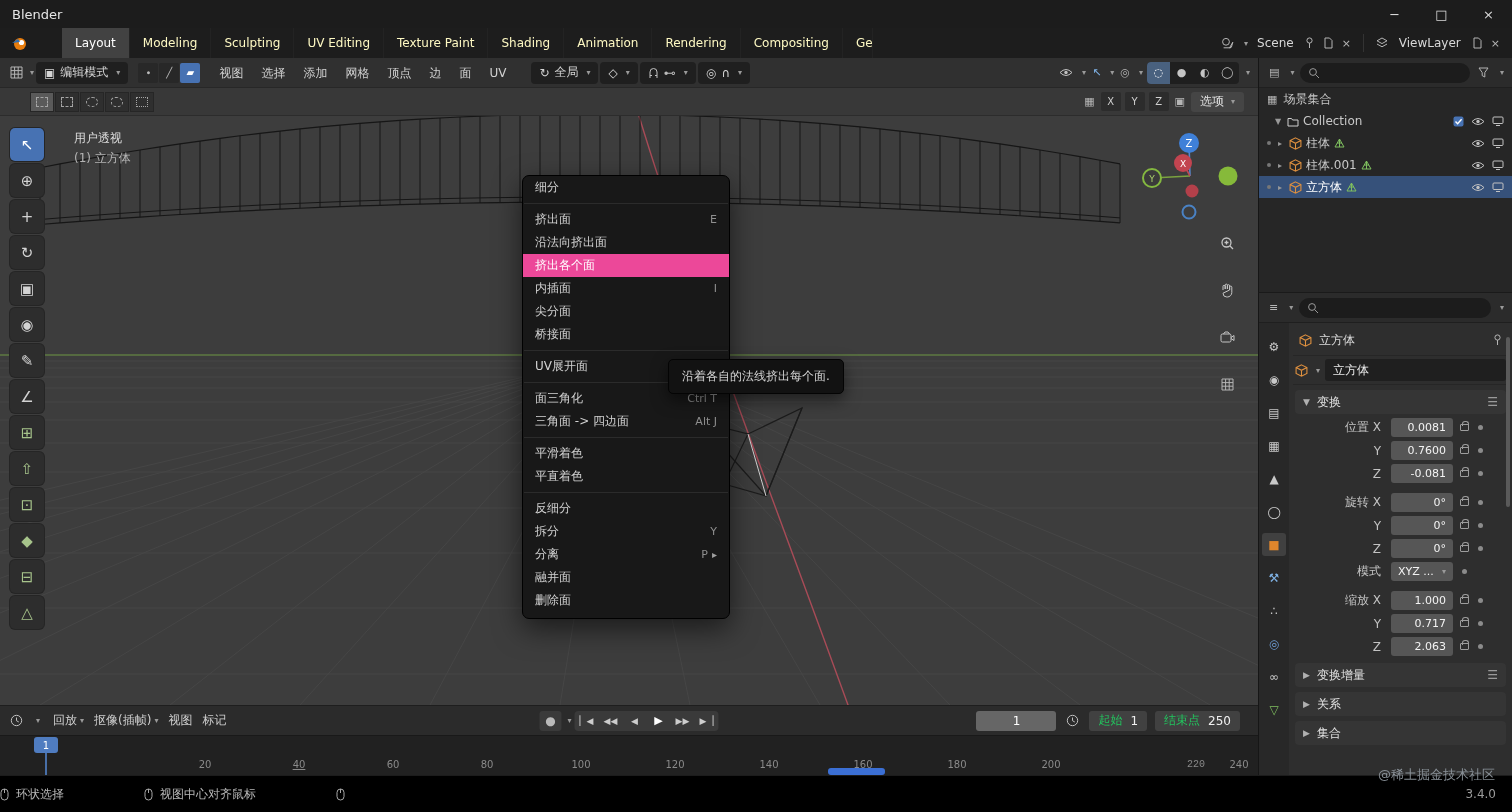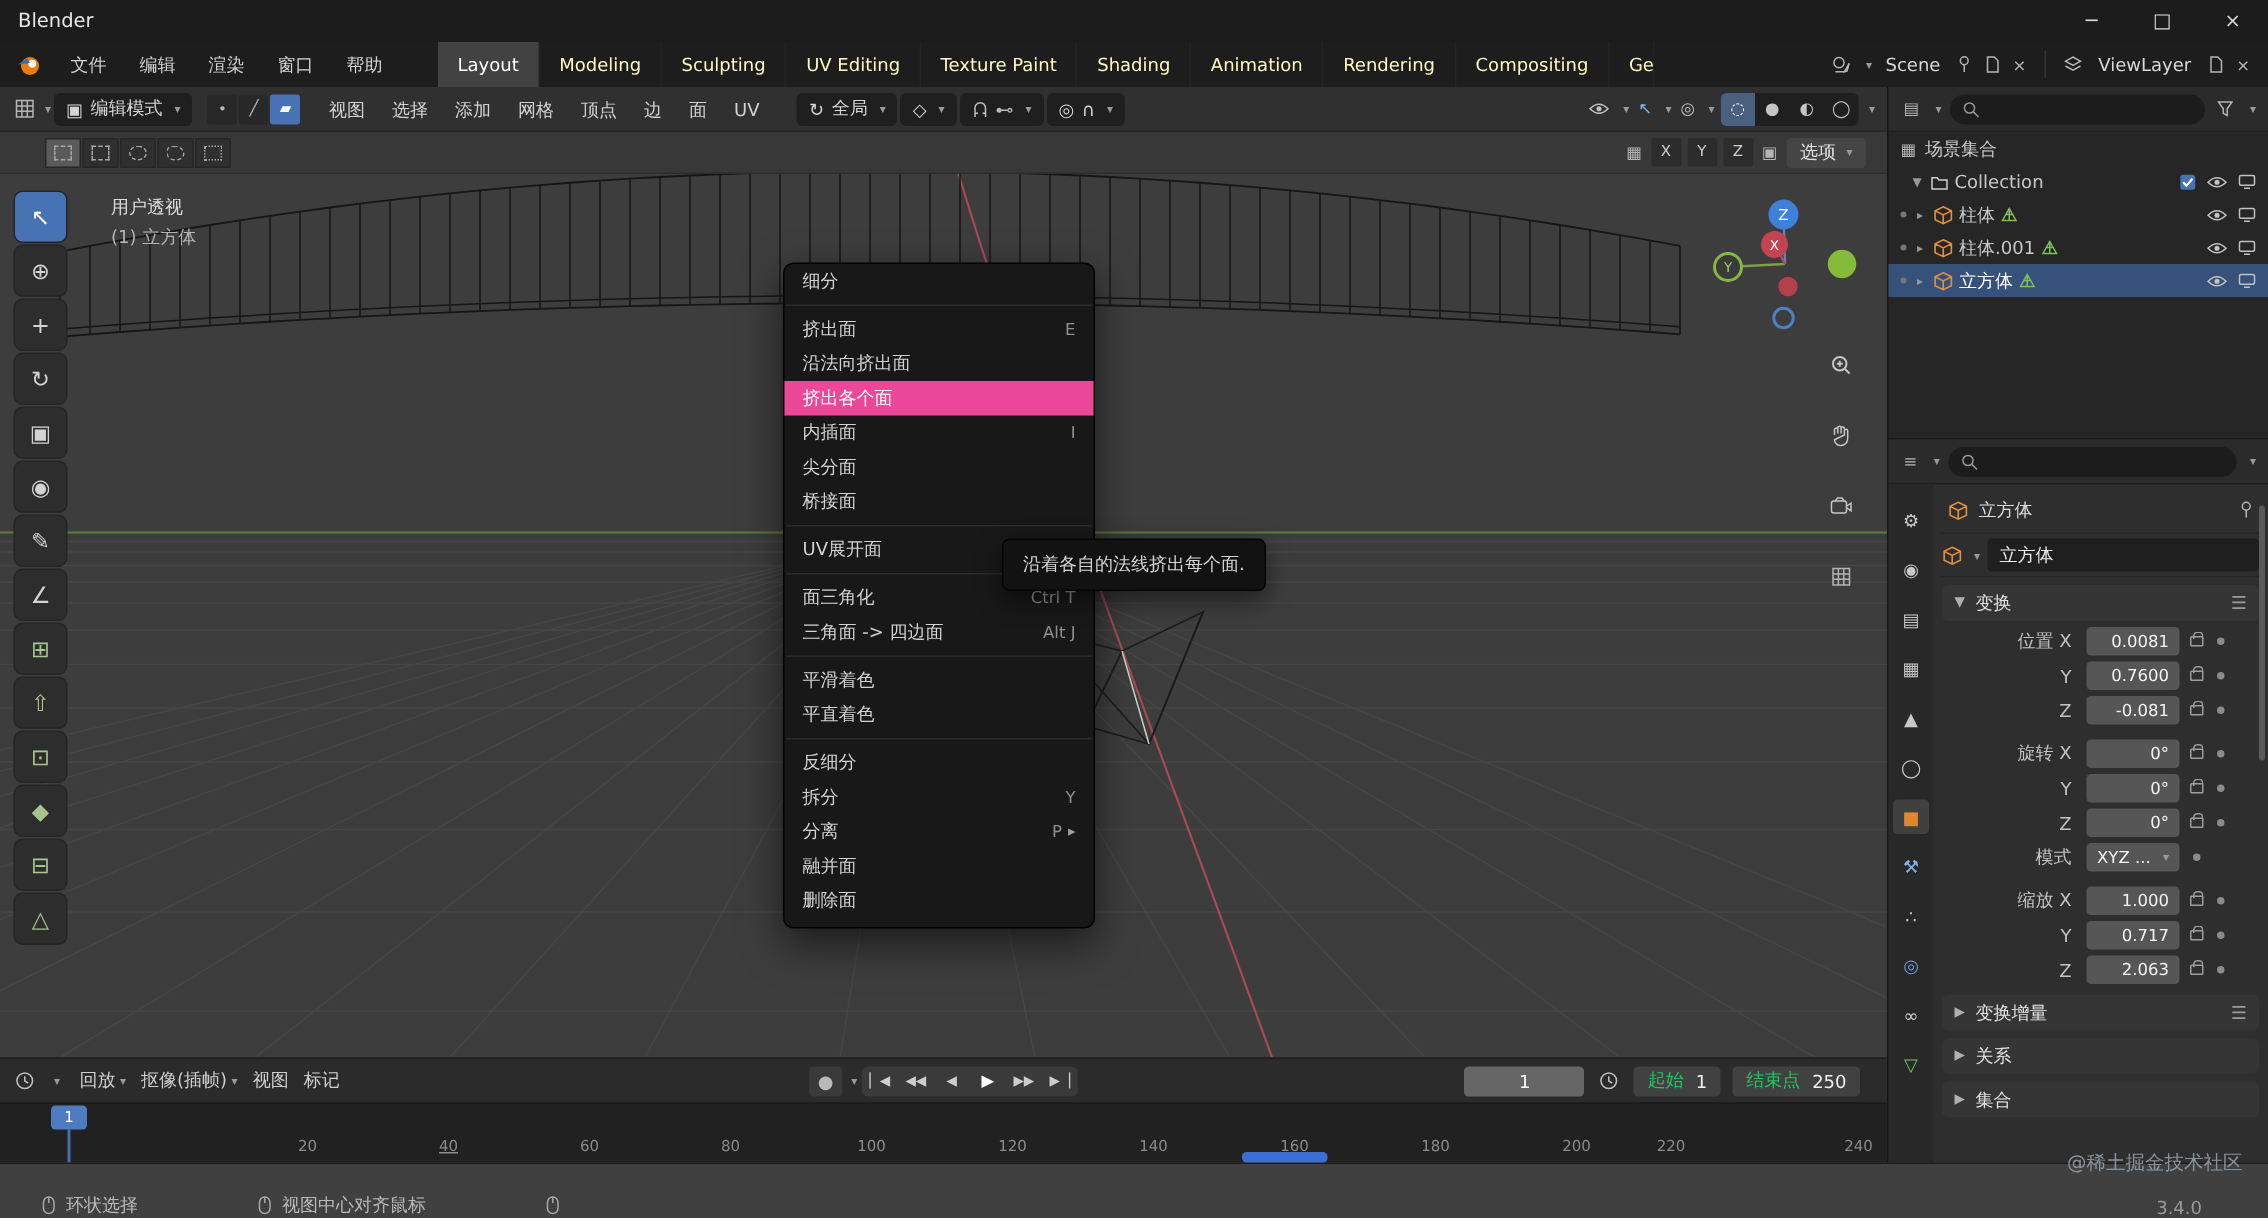--- a/index.html
+++ b/index.html
@@ -113,21 +113,21 @@
 .tl-right{margin-left:auto;display:flex;align-items:center;gap:8px;padding-right:10px}
 .frame-field{width:80px;height:20px;background:#666;border-radius:3px;display:flex;align-items:center;justify-content:center;color:#fff}
 .range-pill{height:20px;background:#414141;border-radius:3px;display:flex;align-items:center;gap:8px;padding:0 9px}
 .range-pill .rl{color:#22c55e}.range-pill .rv{color:#f0f0f0}
 .ruler{left:0;top:735px;width:1258px;height:40px;background:#212121;border-top:1px solid #191919}
 .tick{position:absolute;bottom:5px;color:#8a8a8a;font-size:10px;transform:translateX(-50%)}
 .playhead{position:absolute;left:34px;top:1px;width:24px;height:16px;background:#4f7cc0;border-radius:3px;color:#fff;font-size:10px;display:flex;align-items:center;justify-content:center}
 .ph-line{position:absolute;left:45px;top:17px;width:2px;height:23px;background:rgba(79,124,192,.85)}
 .scroll-seg{left:828px;top:768px;width:57px;height:7px;background:#3b6fd4;border-radius:3px;z-index:6}
 
-.statusbar{left:0;top:775px;width:1512px;height:37px;background:#404040;border-top:1px solid #1c1c1c;display:flex;align-items:flex-end;padding:0 28px;color:#b9b9b9}
+.statusbar{left:0;top:775px;width:1512px;height:37px;background:#000000;border-top:1px solid #1c1c1c;display:flex;align-items:center;padding:0 0;color:#b9b9b9}
 .hint{display:flex;align-items:center;gap:7px;margin-right:80px}
 .version{margin-left:auto;margin-right:16px;color:#9a9a9a}
 .watermark{left:1378px;top:766px;z-index:20;color:#9aa3ab;font-size:13px;opacity:.85}
 </style>
 </head>
 <body>
 
 <div id="app">
 
   <div class="abs titlebar">
@@ -140,27 +140,20 @@
   </div>
 
   <div class="abs topbar">
     <span class="blender-logo icon">
       <svg width="18" height="18" viewBox="0 0 18 18">
           <circle cx="10" cy="10" r="6" fill="#e87d0d"></circle>
           <circle cx="11.5" cy="8.5" r="2.6" fill="#fff"></circle>
           <path d="M2 9 L8 5 L10 8 Z" fill="#2f6fb3"></path>
         </svg>
     </span>
-    <div class="flex">
-        <div class="menu-item">文件</div>
-        <div class="menu-item">编辑</div>
-        <div class="menu-item">渲染</div>
-        <div class="menu-item">窗口</div>
-        <div class="menu-item">帮助</div>
-      </div>
     <div class="ws-tabs">
         <div class="ws-tab active">Layout</div>
         <div class="ws-tab">Modeling</div>
         <div class="ws-tab">Sculpting</div>
         <div class="ws-tab">UV Editing</div>
         <div class="ws-tab">Texture Paint</div>
         <div class="ws-tab">Shading</div>
         <div class="ws-tab">Animation</div>
         <div class="ws-tab">Rendering</div>
         <div class="ws-tab">Compositing</div>
@@ -904,21 +897,21 @@
         <span class="tick" style="left: 205px;">20</span>
         <span class="tick" style="left: 299px; text-decoration: underline;">40</span>
         <span class="tick" style="left: 393px;">60</span>
         <span class="tick" style="left: 487px;">80</span>
         <span class="tick" style="left: 581px;">100</span>
         <span class="tick" style="left: 675px;">120</span>
         <span class="tick" style="left: 769px;">140</span>
         <span class="tick" style="left: 863px;">160</span>
         <span class="tick" style="left: 957px;">180</span>
         <span class="tick" style="left: 1051px;">200</span>
-        <span class="tick" style="left: 1114px;">220</span>
+        <span class="tick" style="left: 1196px; font-family: Liberation Mono, monospace;">220</span>
         <span class="tick" style="left: 1239px; text-align: center;">240</span>
       </div>
   </div>
   <div class="abs scroll-seg"></div>
 
   <div class="abs statusbar">
     <div class="flex">
         <div class="hint">
           <span class="icon">
             <svg width="9" height="13" viewBox="0 0 9 13">

